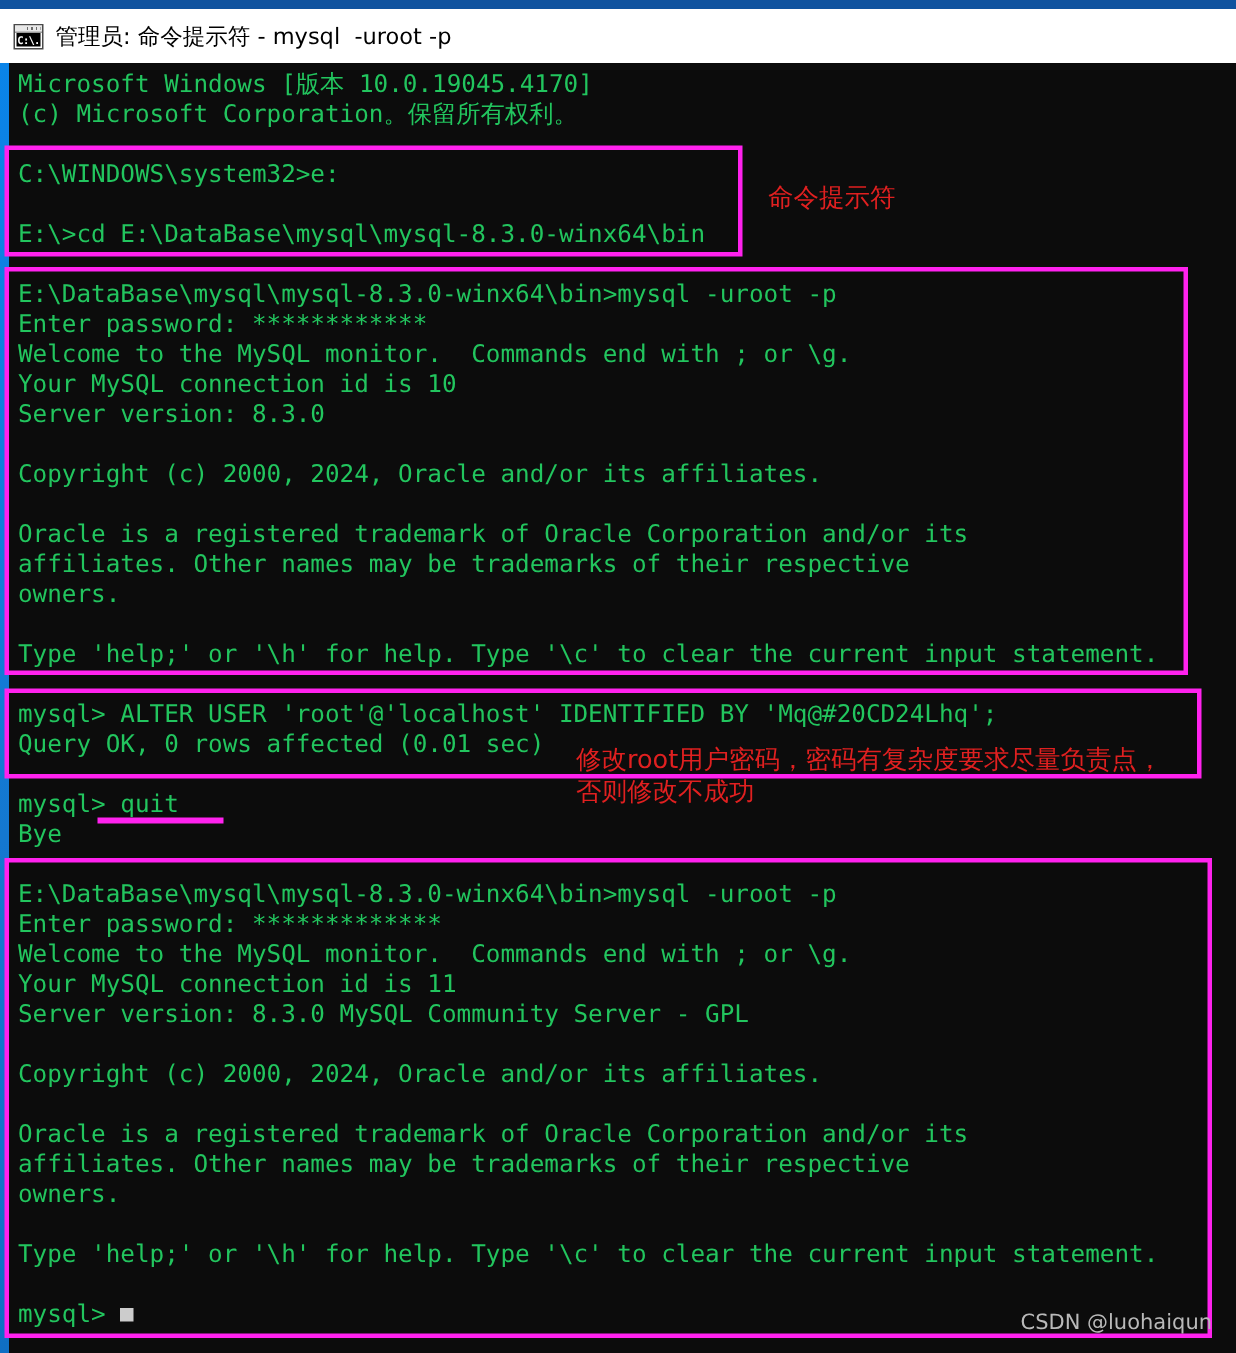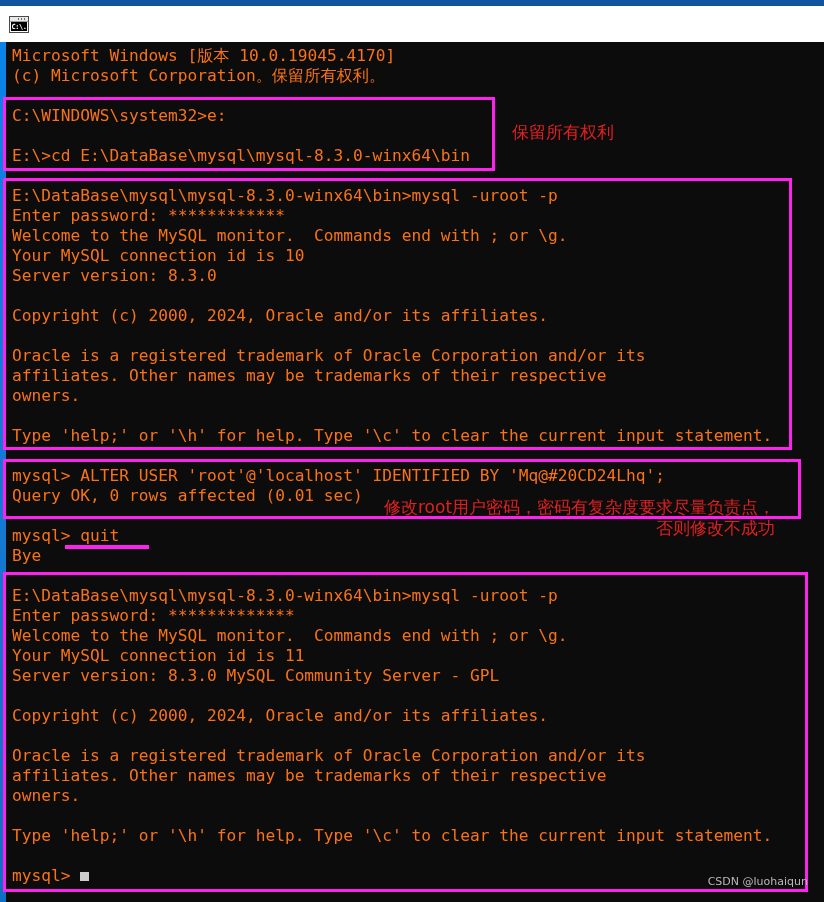--- a/index.html
+++ b/index.html
@@ -33,21 +33,21 @@
     margin-left:8px;color:#000000;
     font-family:"DejaVu Sans","Liberation Sans",sans-serif;
     font-size:15px;line-height:18px;white-space:pre;
   }
 
   
   .leftbar{position:absolute;left:0;top:42px;width:6px;height:860px;
      background:linear-gradient(to bottom,#0a84e8 0%,#1478d0 60%,#0f6fc4 100%);}
   .term{
     position:absolute;left:6px;top:42px;width:782px;height:860px;
-    background:#0c0c0c;color:#f97316;
+    background:#0c0c0c;color:#22c55e;
     font-family:"DejaVu Sans Mono", monospace;
     font-size:16.2px;line-height:20px;
     white-space:pre;
     padding:4px 0 0 6px;
     box-sizing:border-box;
   }
   .term .ln{height:20px;white-space:pre;}
 
   
   .hl{position:absolute;border:3px solid #ff22ee;box-sizing:border-box;pointer-events:none;}
@@ -59,53 +59,54 @@
   #ul-quit{left:65px;top:545px;width:84px;}
 
   
   .ann{
     position:absolute;color:#e02020;
     font-family:"DejaVu Sans","Liberation Sans",sans-serif;
     font-size:17px;line-height:21px;white-space:pre;
   }
   #ann1{left:512px;top:122px;}
   #ann2{left:345px;top:268px;}
-  #ann3{left:384px;top:497px;text-align:right;}
+  #ann3{left:384px;top:497px;}
   #ann4{left:322px;top:605px;}
 
   
   .wm{
     position:absolute;right:16px;bottom:12px;color:#b9b9b9;
     font-family:"DejaVu Sans","Liberation Sans",sans-serif;
-    font-size:11px;line-height:16px;white-space:pre;
+    font-size:14px;line-height:16px;white-space:pre;
   }
   .cursor{display:inline-block;width:9px;height:9px;background:#cccccc;vertical-align:baseline;}
 </style>
 </head>
 <body>
 
 <div id="app">
 
   <div class="topstrip"></div>
 
   <div class="titlebar">
     <div class="cmdicon">
       <div class="bar"></div>
       <div class="scr">C:\.</div>
     </div>
+    <div class="titletext">管理员: 命令提示符 - mysql  -uroot -p</div>
   </div>
 
   <div class="leftbar"></div>
 
   <div class="term" id="terminal"><div class="ln">Microsoft Windows [版本 10.0.19045.4170]</div><div class="ln">(c) Microsoft Corporation。保留所有权利。</div><div class="ln"></div><div class="ln">C:\WINDOWS\system32&gt;e:</div><div class="ln"></div><div class="ln">E:\&gt;cd E:\DataBase\mysql\mysql-8.3.0-winx64\bin</div><div class="ln"></div><div class="ln">E:\DataBase\mysql\mysql-8.3.0-winx64\bin&gt;mysql -uroot -p</div><div class="ln">Enter password: ************</div><div class="ln">Welcome to the MySQL monitor.  Commands end with ; or \g.</div><div class="ln">Your MySQL connection id is 10</div><div class="ln">Server version: 8.3.0</div><div class="ln"></div><div class="ln">Copyright (c) 2000, 2024, Oracle and/or its affiliates.</div><div class="ln"></div><div class="ln">Oracle is a registered trademark of Oracle Corporation and/or its</div><div class="ln">affiliates. Other names may be trademarks of their respective</div><div class="ln">owners.</div><div class="ln"></div><div class="ln">Type 'help;' or '\h' for help. Type '\c' to clear the current input statement.</div><div class="ln"></div><div class="ln">mysql&gt; ALTER USER 'root'@'localhost' IDENTIFIED BY 'Mq@#20CD24Lhq';</div><div class="ln">Query OK, 0 rows affected (0.01 sec)</div><div class="ln"></div><div class="ln">mysql&gt; quit</div><div class="ln">Bye</div><div class="ln"></div><div class="ln">E:\DataBase\mysql\mysql-8.3.0-winx64\bin&gt;mysql -uroot -p</div><div class="ln">Enter password: *************</div><div class="ln">Welcome to the MySQL monitor.  Commands end with ; or \g.</div><div class="ln">Your MySQL connection id is 11</div><div class="ln">Server version: 8.3.0 MySQL Community Server - GPL</div><div class="ln"></div><div class="ln">Copyright (c) 2000, 2024, Oracle and/or its affiliates.</div><div class="ln"></div><div class="ln">Oracle is a registered trademark of Oracle Corporation and/or its</div><div class="ln">affiliates. Other names may be trademarks of their respective</div><div class="ln">owners.</div><div class="ln"></div><div class="ln">Type 'help;' or '\h' for help. Type '\c' to clear the current input statement.</div><div class="ln"></div><div class="ln">mysql&gt; <span class="cursor"></span></div></div>
 
   <div class="hl" id="hl1"></div>
   <div class="hl" id="hl2"></div>
   <div class="hl" id="hl3"></div>
   <div class="hl" id="hl4"></div>
   <div class="underline" id="ul-quit"></div>
 
-  <div class="ann" id="ann1">保留所有权利</div>
+  <div class="ann" id="ann1">命令提示符</div>
   <div class="ann" id="ann3">修改root用户密码，密码有复杂度要求尽量负责点，
 否则修改不成功</div>
 
   <div class="wm">CSDN @luohaiqun</div>
 </div>
 
 </body></html>

